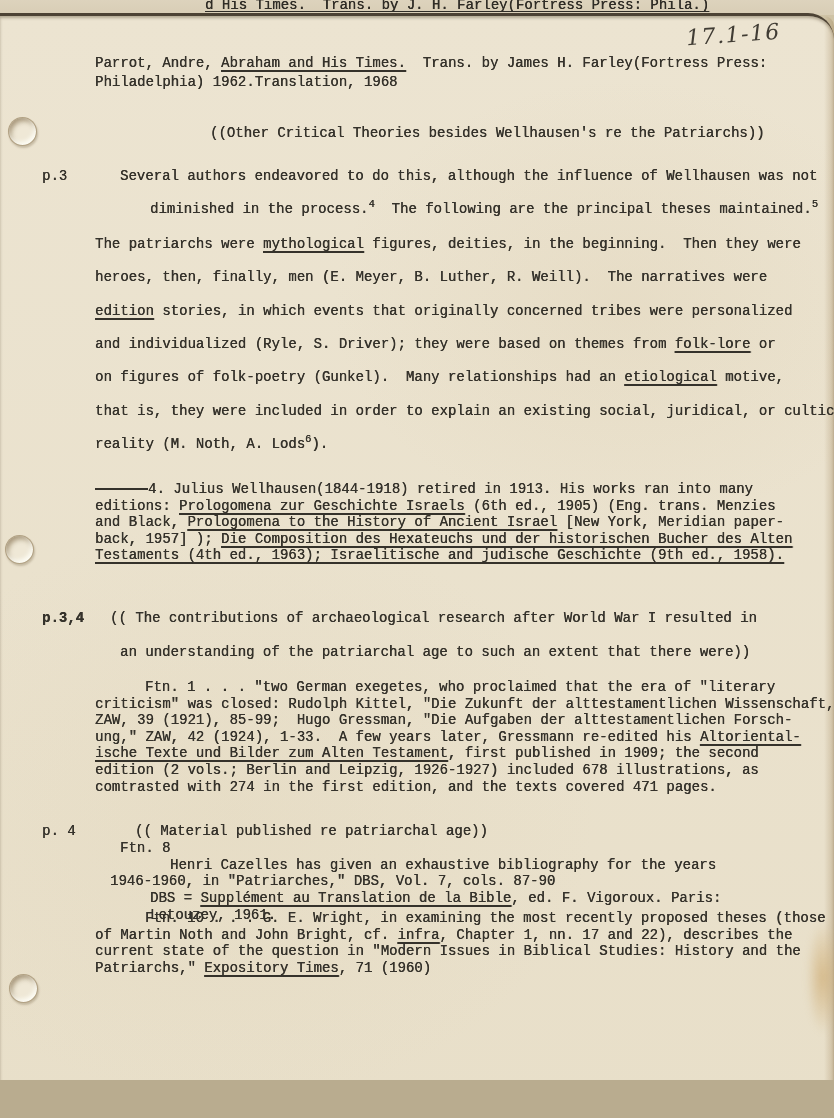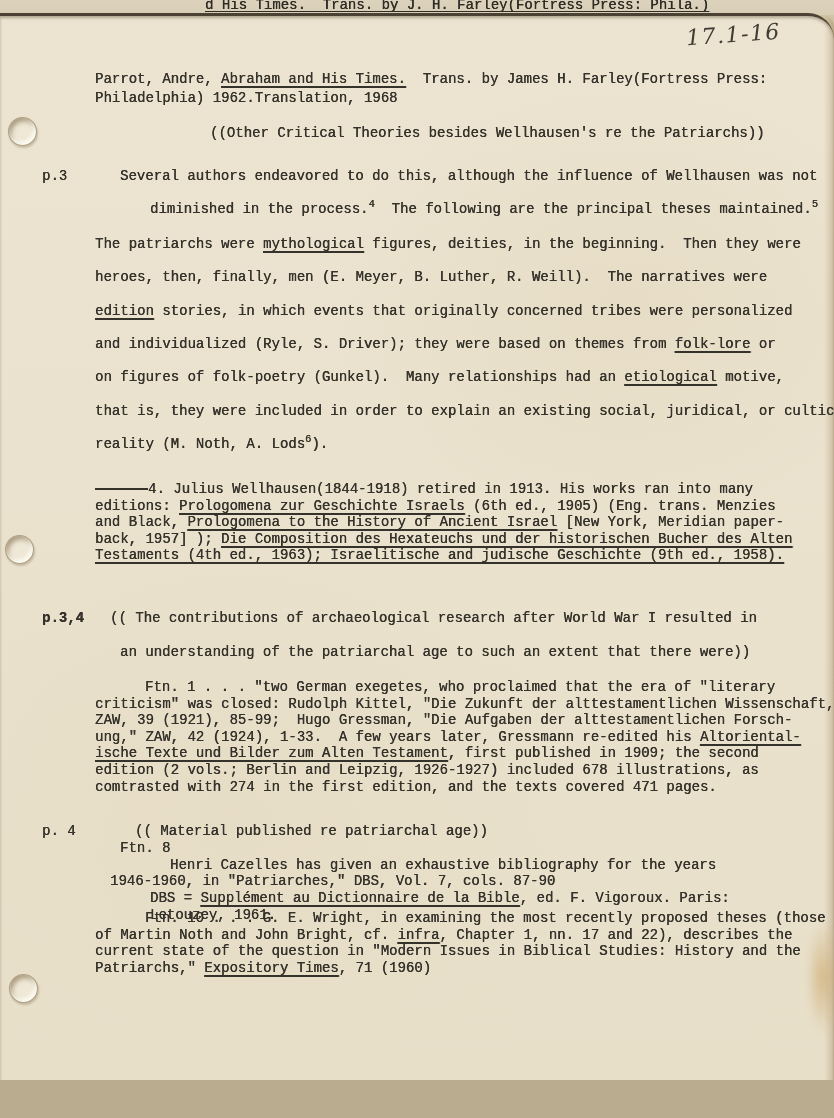--- a/index.html
+++ b/index.html
@@ -72,21 +72,21 @@
   <div class="back-sheet">
     <span class="frag">d His Times.  Trans. by J. H. Farley(Fortress Press: Phila.)</span>
   </div>
 
   <div class="page"></div>
   <div class="stain"></div>
 
   <div class="handwritten">17.1-16</div>
 
   <div class="blocks">
-      <div class="block" style="top: 70px; left: 95px; line-height: 19px;">
+      <div class="block" style="top: 54px; left: 95px; line-height: 19px;">
         <div class="line"><span>Parrot, Andre, </span><span class="u">Abraham and His Times.</span><span>  Trans. by James H. Farley(Fortress Press:</span></div>
         <div class="line"><span>Philadelphia) 1962.Translation, 1968</span></div>
       </div>
       <div class="block" style="top: 124px; left: 210px; line-height: 19px;">
         <div class="line"><span>((Other Critical Theories besides Wellhausen's re the Patriarchs))</span></div>
       </div>
       <div class="block" style="top: 160px; left: 95px; line-height: 33.4px;">
         <span class="block-label" style="left: -53px;">p.3</span>
         <div class="line" style="padding-left: 25px;"><span>Several authors endeavored to do this, although the influence of Wellhausen was not</span></div>
         <div class="line" style="padding-left: 55px;"><span>diminished in the process.</span><span class="sup">4</span><span>  The following are the principal theses maintained.</span><span class="sup">5</span></div>
@@ -118,21 +118,21 @@
         <div class="line"><span class="u">ische Texte und Bilder zum Alten Testament</span><span>, first published in 1909; the second</span></div>
         <div class="line"><span>edition (2 vols.; Berlin and Leipzig, 1926-1927) included 678 illustrations, as</span></div>
         <div class="line"><span>comtrasted with 274 in the first edition, and the texts covered 471 pages.</span></div>
       </div>
       <div class="block" style="top: 823px; left: 95px; line-height: 16.8px;">
         <span class="block-label" style="left: -53px;">p. 4</span>
         <div class="line" style="padding-left: 40px;"><span>(( Material published re patriarchal age))</span></div>
         <div class="line" style="padding-left: 25px;"><span>Ftn. 8</span></div>
         <div class="line" style="padding-left: 75px;"><span>Henri Cazelles has given an exhaustive bibliography for the years</span></div>
         <div class="line" style="padding-left: 15px;"><span>1946-1960, in "Patriarches," DBS, Vol. 7, cols. 87-90</span></div>
-        <div class="line" style="padding-left: 55px;"><span>DBS = </span><span class="u">Supplément au Dictionnaire de la Bible</span><span>, ed. F. Vigoroux. Paris:</span></div>
+        <div class="line" style="padding-left: 55px;"><span>DBS = </span><span class="u">Supplément au Translation de la Bible</span><span>, ed. F. Vigoroux. Paris:</span></div>
         <div class="line" style="padding-left: 55px;"><span>Letouzey, 1961.</span></div>
       </div>
       <div class="block" style="top: 910px; left: 95px; line-height: 16.6px;">
         <div class="line" style="padding-left: 50px;"><span>Ftn. 10 . . . G. E. Wright, in examining the most recently proposed theses (those</span></div>
         <div class="line"><span>of Martin Noth and John Bright, cf. </span><span class="u">infra</span><span>, Chapter 1, nn. 17 and 22), describes the</span></div>
         <div class="line"><span>current state of the question in "Modern Issues in Biblical Studies: History and the</span></div>
         <div class="line"><span>Patriarchs," </span><span class="u">Expository Times</span><span>, 71 (1960)</span></div>
       </div>
     </div>
 

